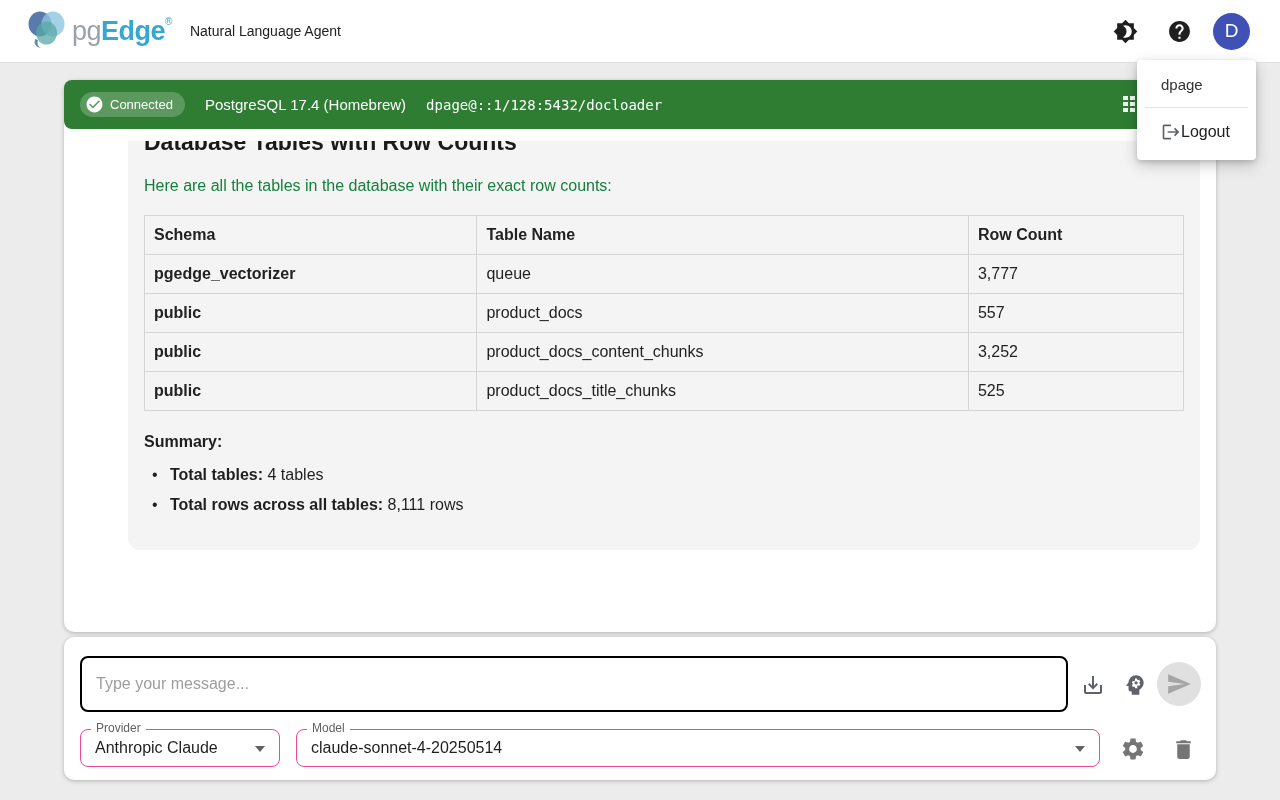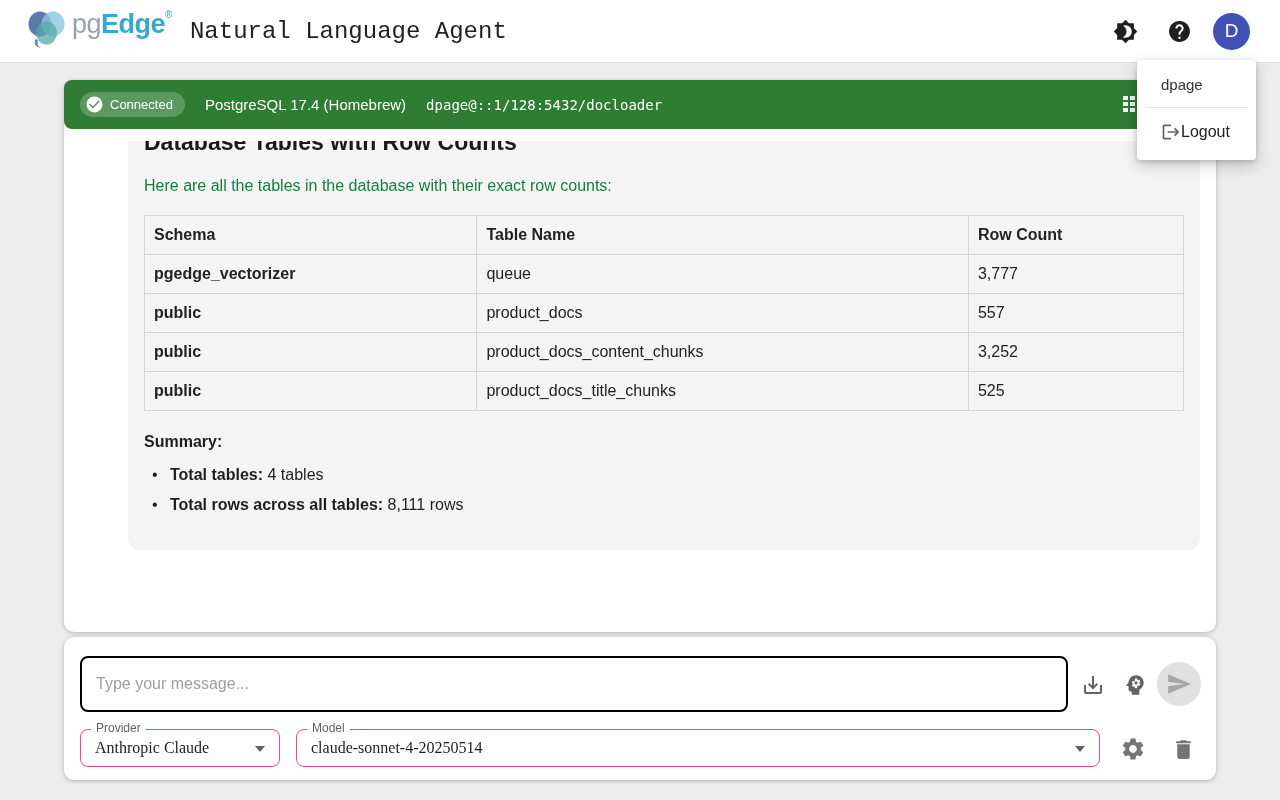--- a/index.html
+++ b/index.html
@@ -2,27 +2,27 @@
 <html><head>
 <meta charset="utf-8">
 <style>
   * { margin:0; padding:0; box-sizing:border-box; }
   html,body { width:1280px; height:800px; overflow:hidden; }
   body { font-family:"Liberation Sans", sans-serif; background:#ececec; color:#1f1f1f; position:relative; }
 
   
   .header { position:absolute; top:0; left:0; width:1280px; height:63px; background:#ffffff;
             border-bottom:1px solid #e0e0e0; display:flex; align-items:center; z-index:20; }
-  .logo-wrap { display:flex; align-items:flex-start; margin-left:22px; }
+  .logo-wrap { display:flex; align-items:center; margin-left:22px; }
   .logo-mark { width:52px; height:44px; }
   .brand-text { font-size:27px; letter-spacing:-0.5px; margin-left:-2px; }
   .brand-pg { color:#9aa2a9; font-weight:400; }
   .brand-edge { color:#34a7d2; font-weight:700; }
   .brand-reg { color:#34a7d2; font-size:10px; vertical-align:top; }
-  .app-title { font-size:24px; color:#212121; margin-left:18px; font-weight:400;font-family:Liberation Mono, monospace; }
+  .app-title { font-size:14px; color:#212121; margin-left:18px; font-weight:400; }
   .header-right { margin-left:auto; display:flex; align-items:center; gap:14px; margin-right:30px; }
   .icon-btn { width:40px; height:40px; border:none; background:transparent; border-radius:50%;
               display:flex; align-items:center; justify-content:center; cursor:pointer; color:#1f1f1f; }
   .avatar { width:37px; height:37px; border-radius:50%; background:#3f51b5; color:#fff; font-size:19px;
             display:flex; align-items:center; justify-content:center; border:none; cursor:pointer; }
 
   
   .user-menu { position:absolute; top:60px; left:1137px; width:119px; background:#fff; border-radius:4px;
                box-shadow:0 5px 15px rgba(0,0,0,0.2), 0 2px 5px rgba(0,0,0,0.15); z-index:40; padding:8px 8px; }
   .menu-username { padding:8px 16px 10px 16px; font-size:15px; color:#333; }
@@ -74,21 +74,21 @@
   .btn-psych { left:1054px; }
   .send-btn { position:absolute; left:1093px; top:25px; width:44px; height:44px; border-radius:50%;
               background:#e0e0e0; border:none; display:flex; align-items:center; justify-content:center;
               color:#a6a6a6; cursor:default; }
 
   .select-field { position:absolute; top:92px; height:38px; border:1px solid #ec4899; border-radius:8px;
                   background:#fff; cursor:pointer; }
   .field-provider { left:16px; width:200px; }
   .field-model { left:232px; width:804px; }
   .float-label { position:absolute; top:-9px; left:10px; background:#fff; padding:0 5px; font-size:12px; color:#616161; }
-  .field-value { position:absolute; left:14px; top:9px; font-size:16px; color:#1f1f1f; white-space:nowrap;font-family:Liberation Serif, serif; }
+  .field-value { position:absolute; left:14px; top:9px; font-size:16px; color:#1f1f1f; white-space:nowrap; }
   .dd-arrow { position:absolute; top:16px; width:0; height:0; border-left:5px solid transparent;
               border-right:5px solid transparent; border-top:6px solid #616161; }
   .arrow-provider { right:14px; } .arrow-model { right:14px; }
   .row2-btn { position:absolute; top:94px; width:36px; height:36px; border:none; background:transparent;
               color:#757575; display:flex; align-items:center; justify-content:center; cursor:pointer; border-radius:50%; }
   .btn-gear { left:1051px; }
   .btn-trash { left:1101px; }
 </style>
 </head>
 <body>

